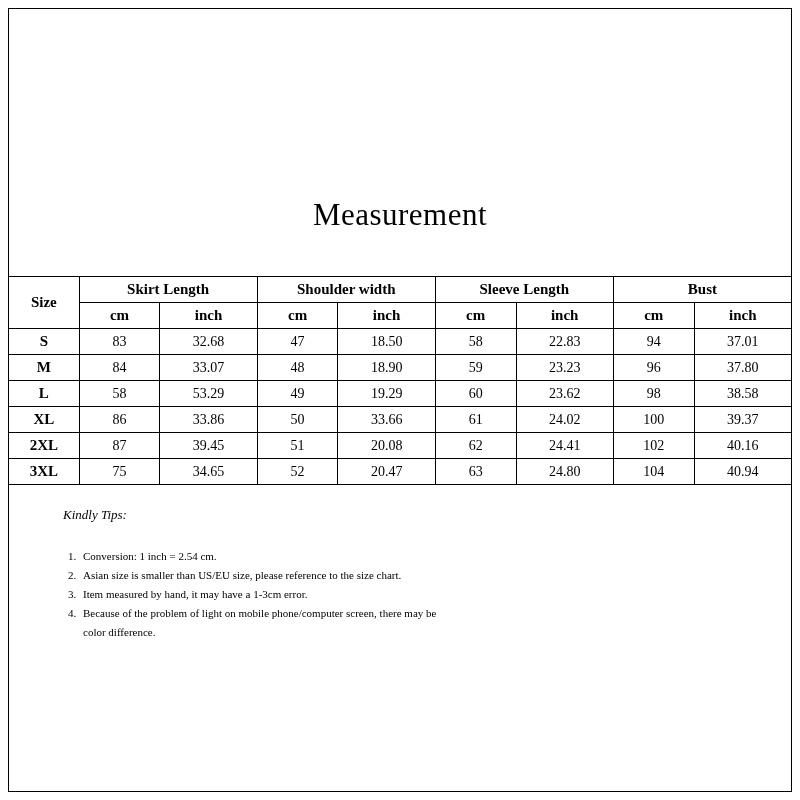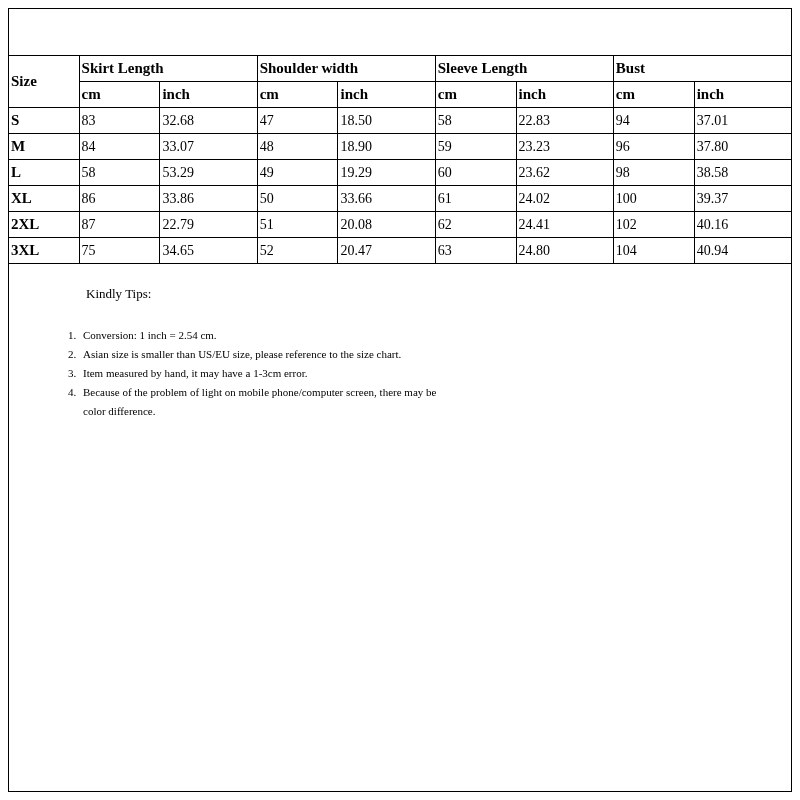--- a/index.html
+++ b/index.html
@@ -27,21 +27,21 @@
     font-weight: 400;
     line-height: 1;
     letter-spacing: 0.5px;
     font-family: "Liberation Serif", serif;
   }
   table.size-chart {
     width: calc(100% + 2px);
     margin: 46px -1px 14px -1px;
     border-collapse: collapse;
     table-layout: fixed;
-    text-align: left;
+    text-align: center;
   }
   table.size-chart th,
   table.size-chart td {
     border: 1px solid #000000;
     height: 25px;
     padding: 0 2px;
     font-size: 14px;
     font-weight: 400;
     vertical-align: middle;
   }
@@ -50,40 +50,42 @@
     font-size: 15px;
   }
   table.size-chart tbody th {
     font-weight: 700;
     font-size: 15px;
   }
   .tips {
     margin: 22px 0 0 46px;
   }
   .tips-title {
-    margin-left: 31px;
+    margin-left: 8px;
     font-size: 13px;
+    font-style: italic;
   }
   .tips-list {
     margin: 24px 0 0 0;
     padding: 0 0 0 24px;
     width: 360px;
     font-size: 11px;
     line-height: 1.72;
     list-style-type: decimal;
   }
   .tips-list li {
     padding-left: 4px;
   }
 </style>
 </head>
 <body>
 
 <div class="frame">
 
+  <h1 class="title">Measurement</h1>
 
   <table class="size-chart">
     <colgroup>
       <col style="width:9%">
       <col style="width:10.3%">
         <col style="width:12.4%">
       <col style="width:10.3%">
         <col style="width:12.4%">
       <col style="width:10.3%">
         <col style="width:12.4%">
@@ -150,21 +152,21 @@
           <td>50</td>
           <td>33.66</td>
           <td>61</td>
           <td>24.02</td>
           <td>100</td>
           <td>39.37</td>
         </tr>
         <tr>
           <th>2XL</th>
           <td>87</td>
-          <td>22.79</td>
+          <td>39.45</td>
           <td>51</td>
           <td>20.08</td>
           <td>62</td>
           <td>24.41</td>
           <td>102</td>
           <td>40.16</td>
         </tr>
         <tr>
           <th>3XL</th>
           <td>75</td>

